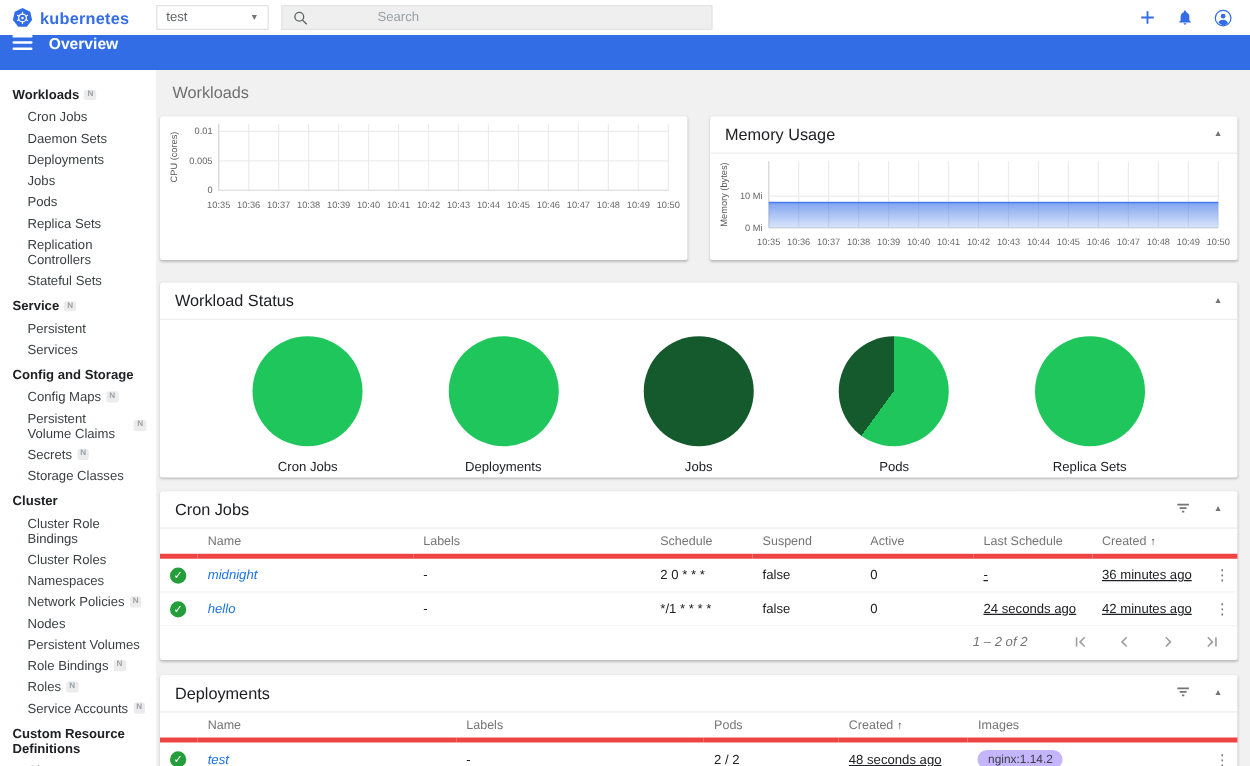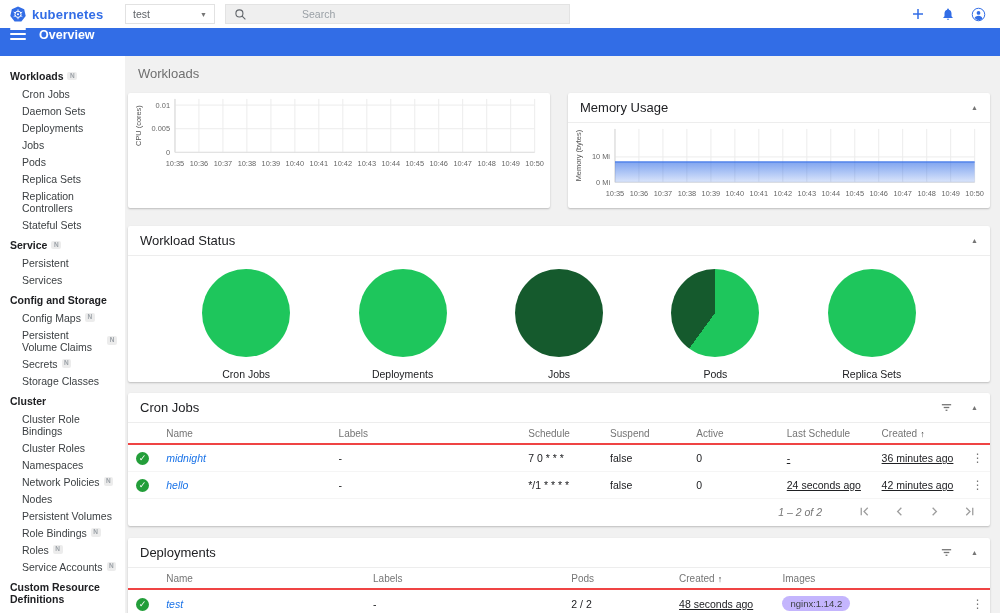--- a/index.html
+++ b/index.html
@@ -52,21 +52,21 @@
   #workload-status-card { margin-bottom: 11px; height: 156px; }
   .pies { display: flex; justify-content: space-around; padding: 13px 40px 0; }
   .pie-wrap { text-align: center; }
   .pie { width: 88px; height: 88px; border-radius: 50%; margin: 0 auto; }
   .pie-label { margin-top: 11px; font-size: 10.5px; color: #202124; }
 
   
   .table-card { margin-bottom: 12px; }
   table { width: 100%; border-collapse: collapse; font-size: 10.5px; table-layout: fixed; }
   thead th { font-weight: normal; text-align: left; color: #757575; font-size: 10px; padding: 5px 8px 4px;
-    border-bottom: 2px solid #ef4444; white-space: nowrap; margin-top: 24px; }
+    border-bottom: 4px solid #ef4444; white-space: nowrap; margin-top: 24px; }
   tbody td { padding: 6px 8px; border-bottom: 1px solid #f5f5f5; white-space: nowrap; overflow: hidden; }
   .sort-arrow { color: #424242; font-size: 9px; margin-left: 3px; }
   .status-ok { display: inline-block; width: 13px; height: 13px; border-radius: 50%; background: #239e3a;
     color: #fff; font-size: 9px; line-height: 13px; text-align: center; }
   .res-link { color: #1a73e8; cursor: pointer; font-style: italic; }
   .underlined { text-decoration: underline; cursor: default; }
   .chip { display: inline-block; background: #c4b5fd; color: #3c4043; border-radius: 9px; padding: 2px 8px; font-size: 9.5px; }
   .kebab { color: #757575; font-size: 12px; cursor: pointer; padding: 0 4px; }
   .table-footer { display: flex; align-items: center; justify-content: flex-end; gap: 36px; padding: 6px 14px 8px;
     color: #757575; font-size: 10.5px; font-style: italic; }
@@ -406,21 +406,21 @@
               <th><span>Last Schedule</span></th>
               <th><span>Created</span><span class="sort-arrow">↑</span></th>
               <th></th>
             </tr>
           </thead>
           <tbody>
             <tr>
               <td><span class="status-ok">✓</span></td>
               <td><span class="res-link">midnight</span></td>
               <td><span>-</span></td>
-              <td><span>7 0 * * *</span></td>
+              <td><span>2 0 * * *</span></td>
               <td><span>false</span></td>
               <td><span>0</span></td>
               <td><span class="underlined">-</span></td>
               <td><span class="underlined">36 minutes ago</span></td>
               <td><span class="kebab">⋮</span></td>
             </tr>
             <tr>
               <td><span class="status-ok">✓</span></td>
               <td><span class="res-link">hello</span></td>
               <td><span>-</span></td>

